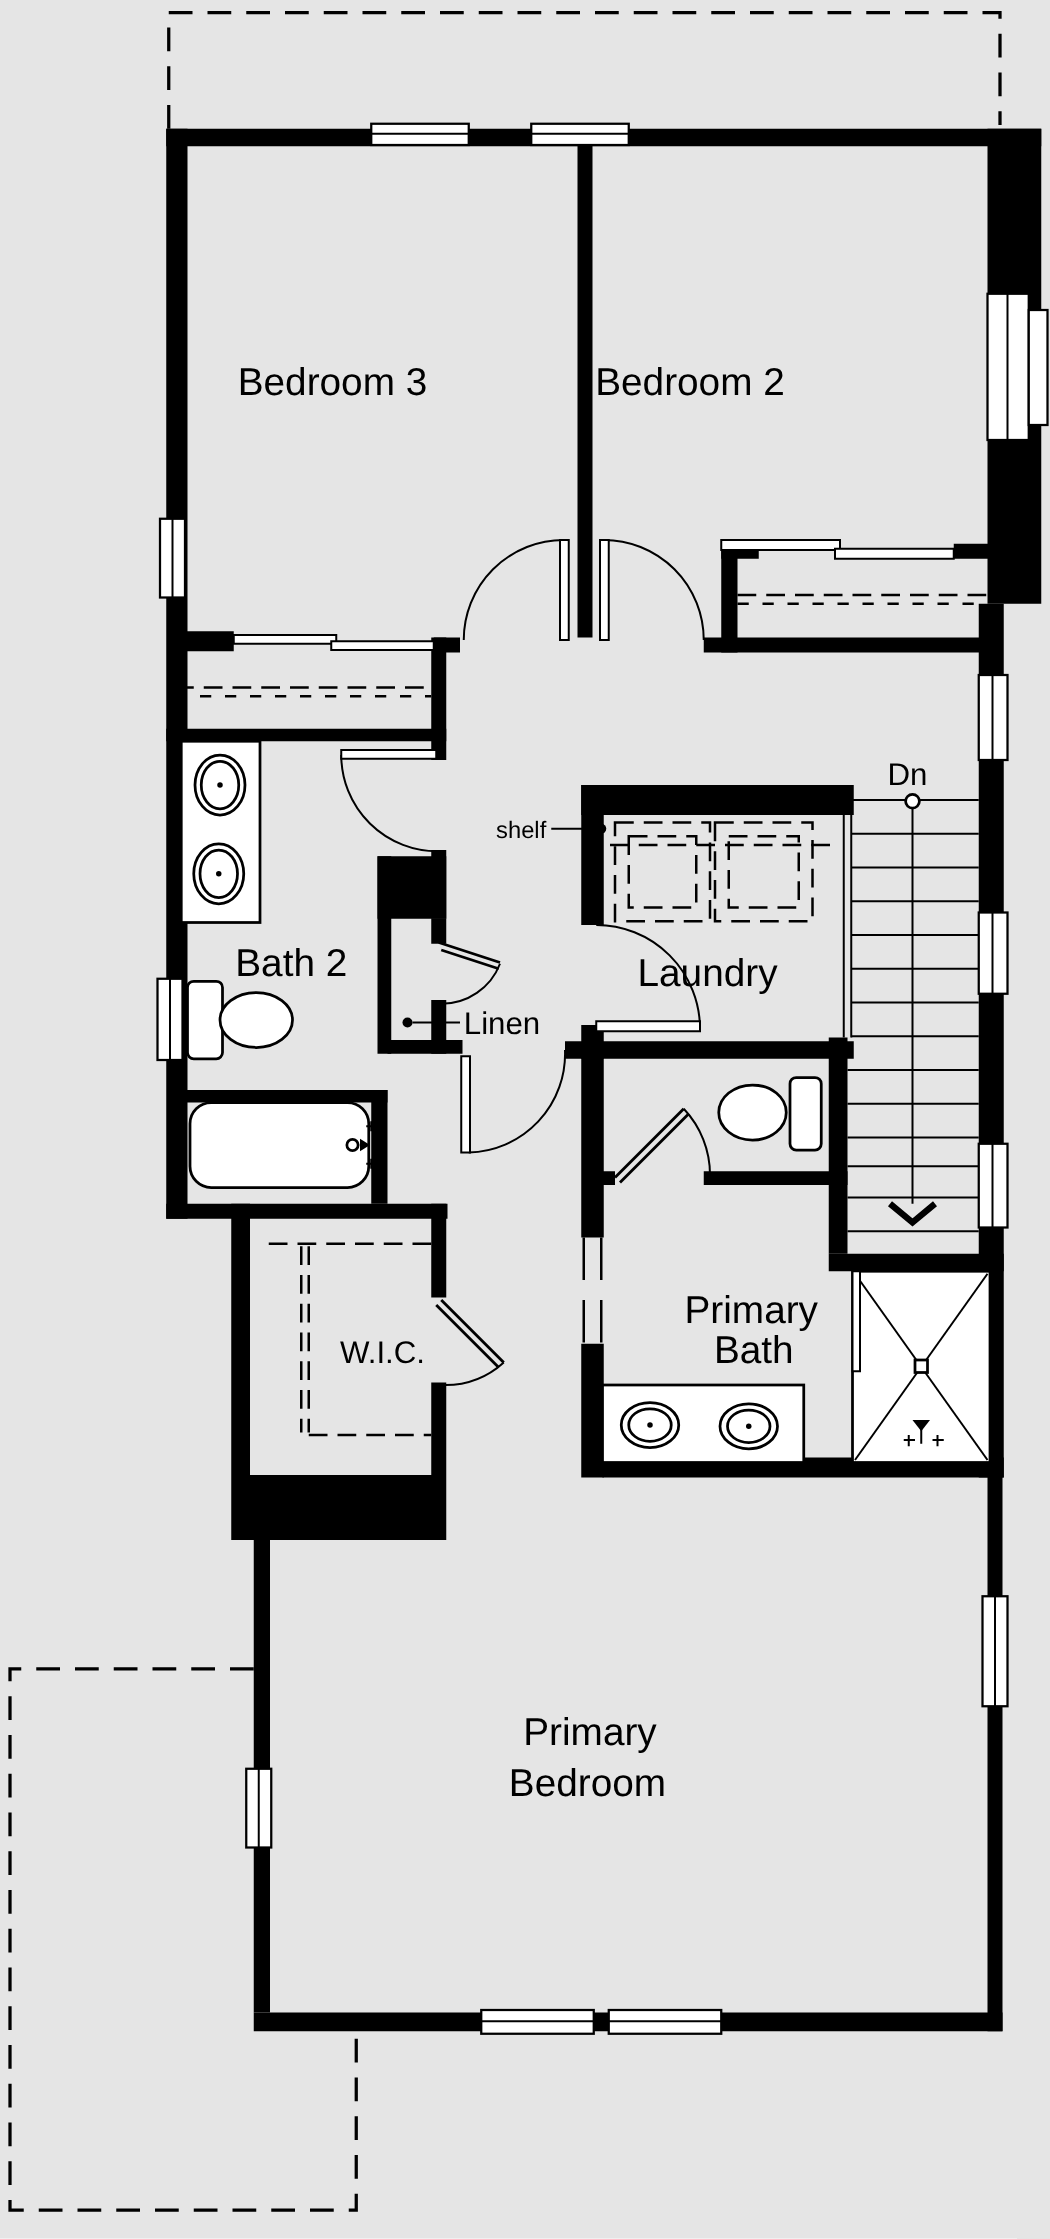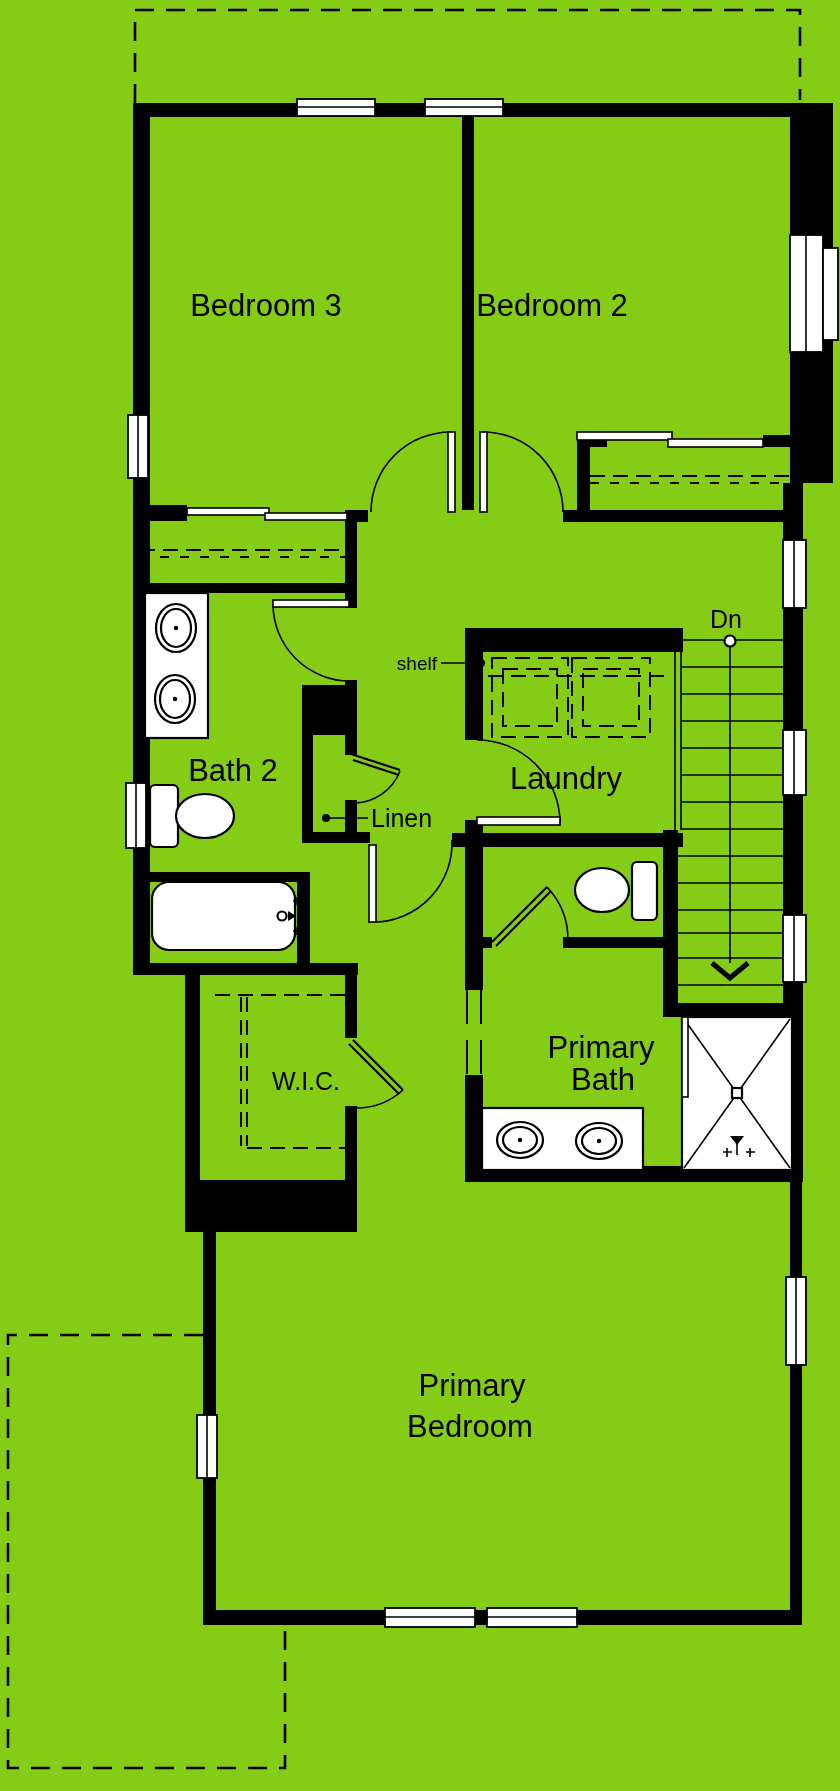--- a/index.html
+++ b/index.html
@@ -1,16 +1,16 @@
 <!DOCTYPE html>
 <html><head>
 <meta charset="utf-8">
 <style>
   html,body{margin:0;padding:0;background:#ffffff;}
-  .page{position:relative;width:840px;height:1791px;background:#84cc16;font-family:"Liberation Sans",sans-serif;}
+  .page{position:relative;width:840px;height:1791px;background:#e5e5e5;font-family:"Liberation Sans",sans-serif;}
   svg{display:block;}
   .wall{fill:#000;stroke:none;}
   .thin{stroke:#000;stroke-width:1.6;fill:none;}
   .thin2{stroke:#000;stroke-width:2.2;fill:none;}
   .panel{fill:#fff;stroke:#000;stroke-width:1.6;}
   .winbox{fill:#fff;stroke:#000;stroke-width:1.8;}
   .dash{stroke:#000;stroke-width:2;fill:none;stroke-dasharray:15,8;}
   .dash2{stroke:#000;stroke-width:2;fill:none;stroke-dasharray:9,11;}
   .bigdash{stroke:#000;stroke-width:2.6;fill:none;stroke-dasharray:19,12;}
   .opendash{stroke:#000;stroke-width:2;fill:none;stroke-dasharray:34,16;}

